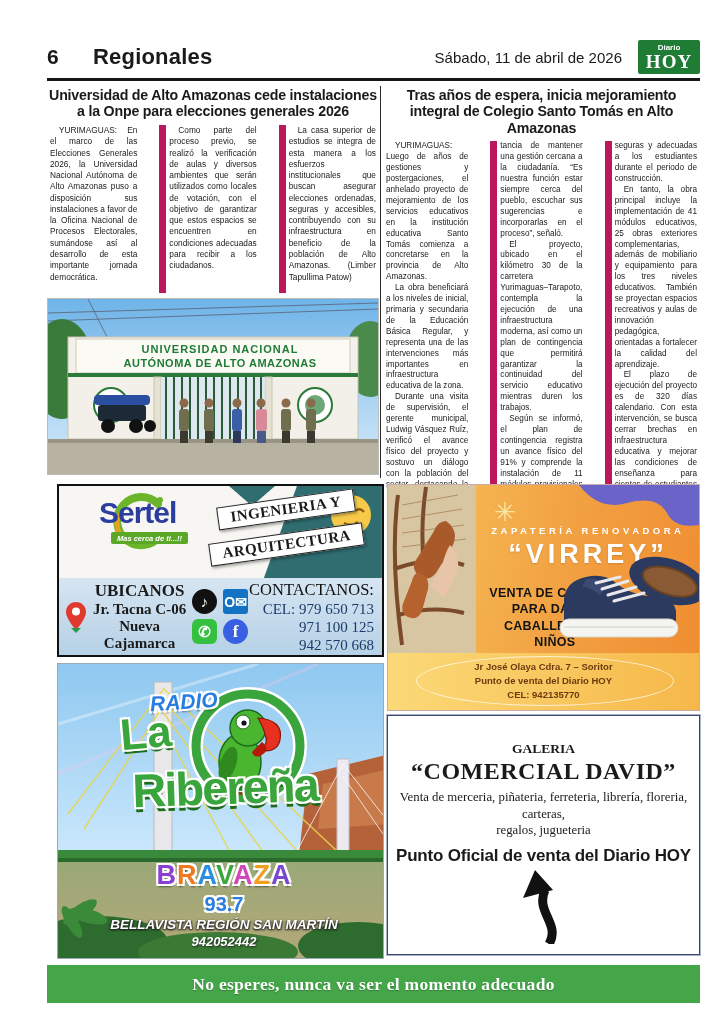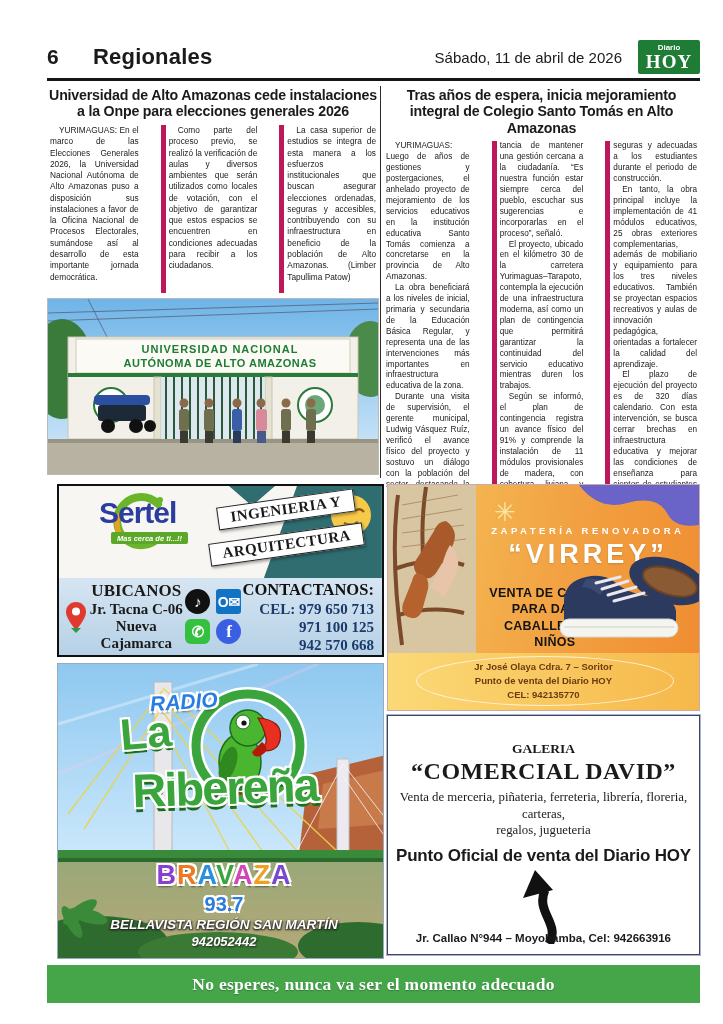--- a/index.html
+++ b/index.html
@@ -19,21 +19,21 @@
   .logo .lname{font-family:"Liberation Serif",serif;font-weight:bold;font-size:19px;line-height:19px;letter-spacing:1px;}
   .rule{height:3px;background:#161616;margin-top:2px;}
 
   
   .articles{display:flex;margin-top:5px;height:392px;}
   .article-left{width:332px;}
   .article-right{width:317px;border-left:1px solid #2a2a2a;padding-left:2px;margin-left:1px;}
   .headline{font-size:14.2px;font-weight:bold;text-align:center;line-height:1.16;margin:1px 2px 5px;letter-spacing:-.2px;}
   .cols{display:flex;}
   .col{flex:1;font-size:8.3px;line-height:1.36;text-align:justify;padding:0 3px;overflow:hidden;}
-  .col+.col{border-left:5px solid #be185d;margin-left:19px;}
+  .col+.col{border-left:7px solid #be185d;margin-left:19px;}
   .col p{margin:0;text-indent:9px;}
   .col.cont p:first-child{text-indent:0;}
   .article-left .cols{height:168px;}
   .article-right .cols{height:348px;}
   .article-right .col{font-size:8.2px;line-height:1.33;}
   .photo{margin-top:5px;border:1px solid #bbb;line-height:0;}
 
   
   .ads{display:flex;margin-top:6px;padding-left:10px;}
   .ads-left{width:332px;margin-right:3px;}
@@ -60,21 +60,21 @@
   .located{width:146px;display:flex;align-items:center;padding-left:6px;}
   .located-txt{font-family:"Liberation Serif",serif;font-weight:bold;text-align:center;flex:1;}
   .located-title{font-size:17px;}
   .located-line{font-size:15px;line-height:1.15;}
   .social{width:62px;display:grid;grid-template-columns:26px 26px;grid-gap:5px;justify-content:center;}
   .social .ic{width:25px;height:25px;display:flex;align-items:center;justify-content:center;color:#fff;font-weight:bold;}
   .ic-tiktok{background:#111;border-radius:50%;font-size:15px;}
   .ic-outlook{background:#1272c4;border-radius:3px;font-size:14px;}
   .ic-whatsapp{background:#35c03f;border-radius:6px;font-size:15px;}
   .ic-facebook{background:#3b5fe2;border-radius:50%;font-family:"Liberation Serif",serif;font-size:17px;}
-  .contact{flex:1;text-align:right;padding-right:8px;font-family:"Liberation Serif",serif;font-weight:bold;}
+  .contact{flex:1;text-align:right;padding-right:8px;font-family:"Liberation Serif",serif;font-weight:normal;}
   .contact-title{font-size:16.5px;color:#111;}
   .contact-phone{font-size:15px;color:#1b3a6b;line-height:1.2;}
 
   
   .radio{height:294px;position:relative;overflow:hidden;border:1px solid #9ab;}
   .radio svg.bg{position:absolute;left:0;top:0;}
   .radio-label{position:absolute;left:92px;top:26px;font-size:21px;font-weight:bold;font-style:italic;color:#2a7de0;
     text-shadow:-2px -2px 0 #fff,2px -2px 0 #fff,-2px 2px 0 #fff,2px 2px 0 #fff,0 3px 2px rgba(0,0,0,.4);transform:rotate(-4deg);}
   .radio-la{position:absolute;left:62px;top:44px;font-size:44px;font-weight:bold;color:#3aa53c;transform:rotate(-5deg);
     text-shadow:-2px -2px 0 #fff,2px -2px 0 #fff,-2px 2px 0 #fff,2px 2px 0 #fff,0 4px 0 #1d6b1d;}
@@ -455,21 +455,20 @@
           <div>Venta de merceria, piñateria, ferreteria, librería, floreria, carteras,</div>
           <div>regalos, jugueteria</div>
         </div>
         <div class="david-punto">Punto Oficial de venta del Diario HOY</div>
         <div class="david-arrow">
           <svg width="56" height="76" viewBox="0 0 56 76">
             <path d="M34,76 C46,56 20,44 30,22" stroke="#111" stroke-width="9" fill="none"></path>
             <polygon points="20,2 8,30 38,22" fill="#111"></polygon>
           </svg>
         </div>
-        <div class="david-addr">Jr. Callao N°944 – Moyobamba, Cel: 942663916</div>
       </div>
     </div>
   </div>
 
   <div class="banner">
     <div class="banner-txt">No esperes, nunca va ser el momento adecuado</div>
   </div>
 
  </div>
 </div>

